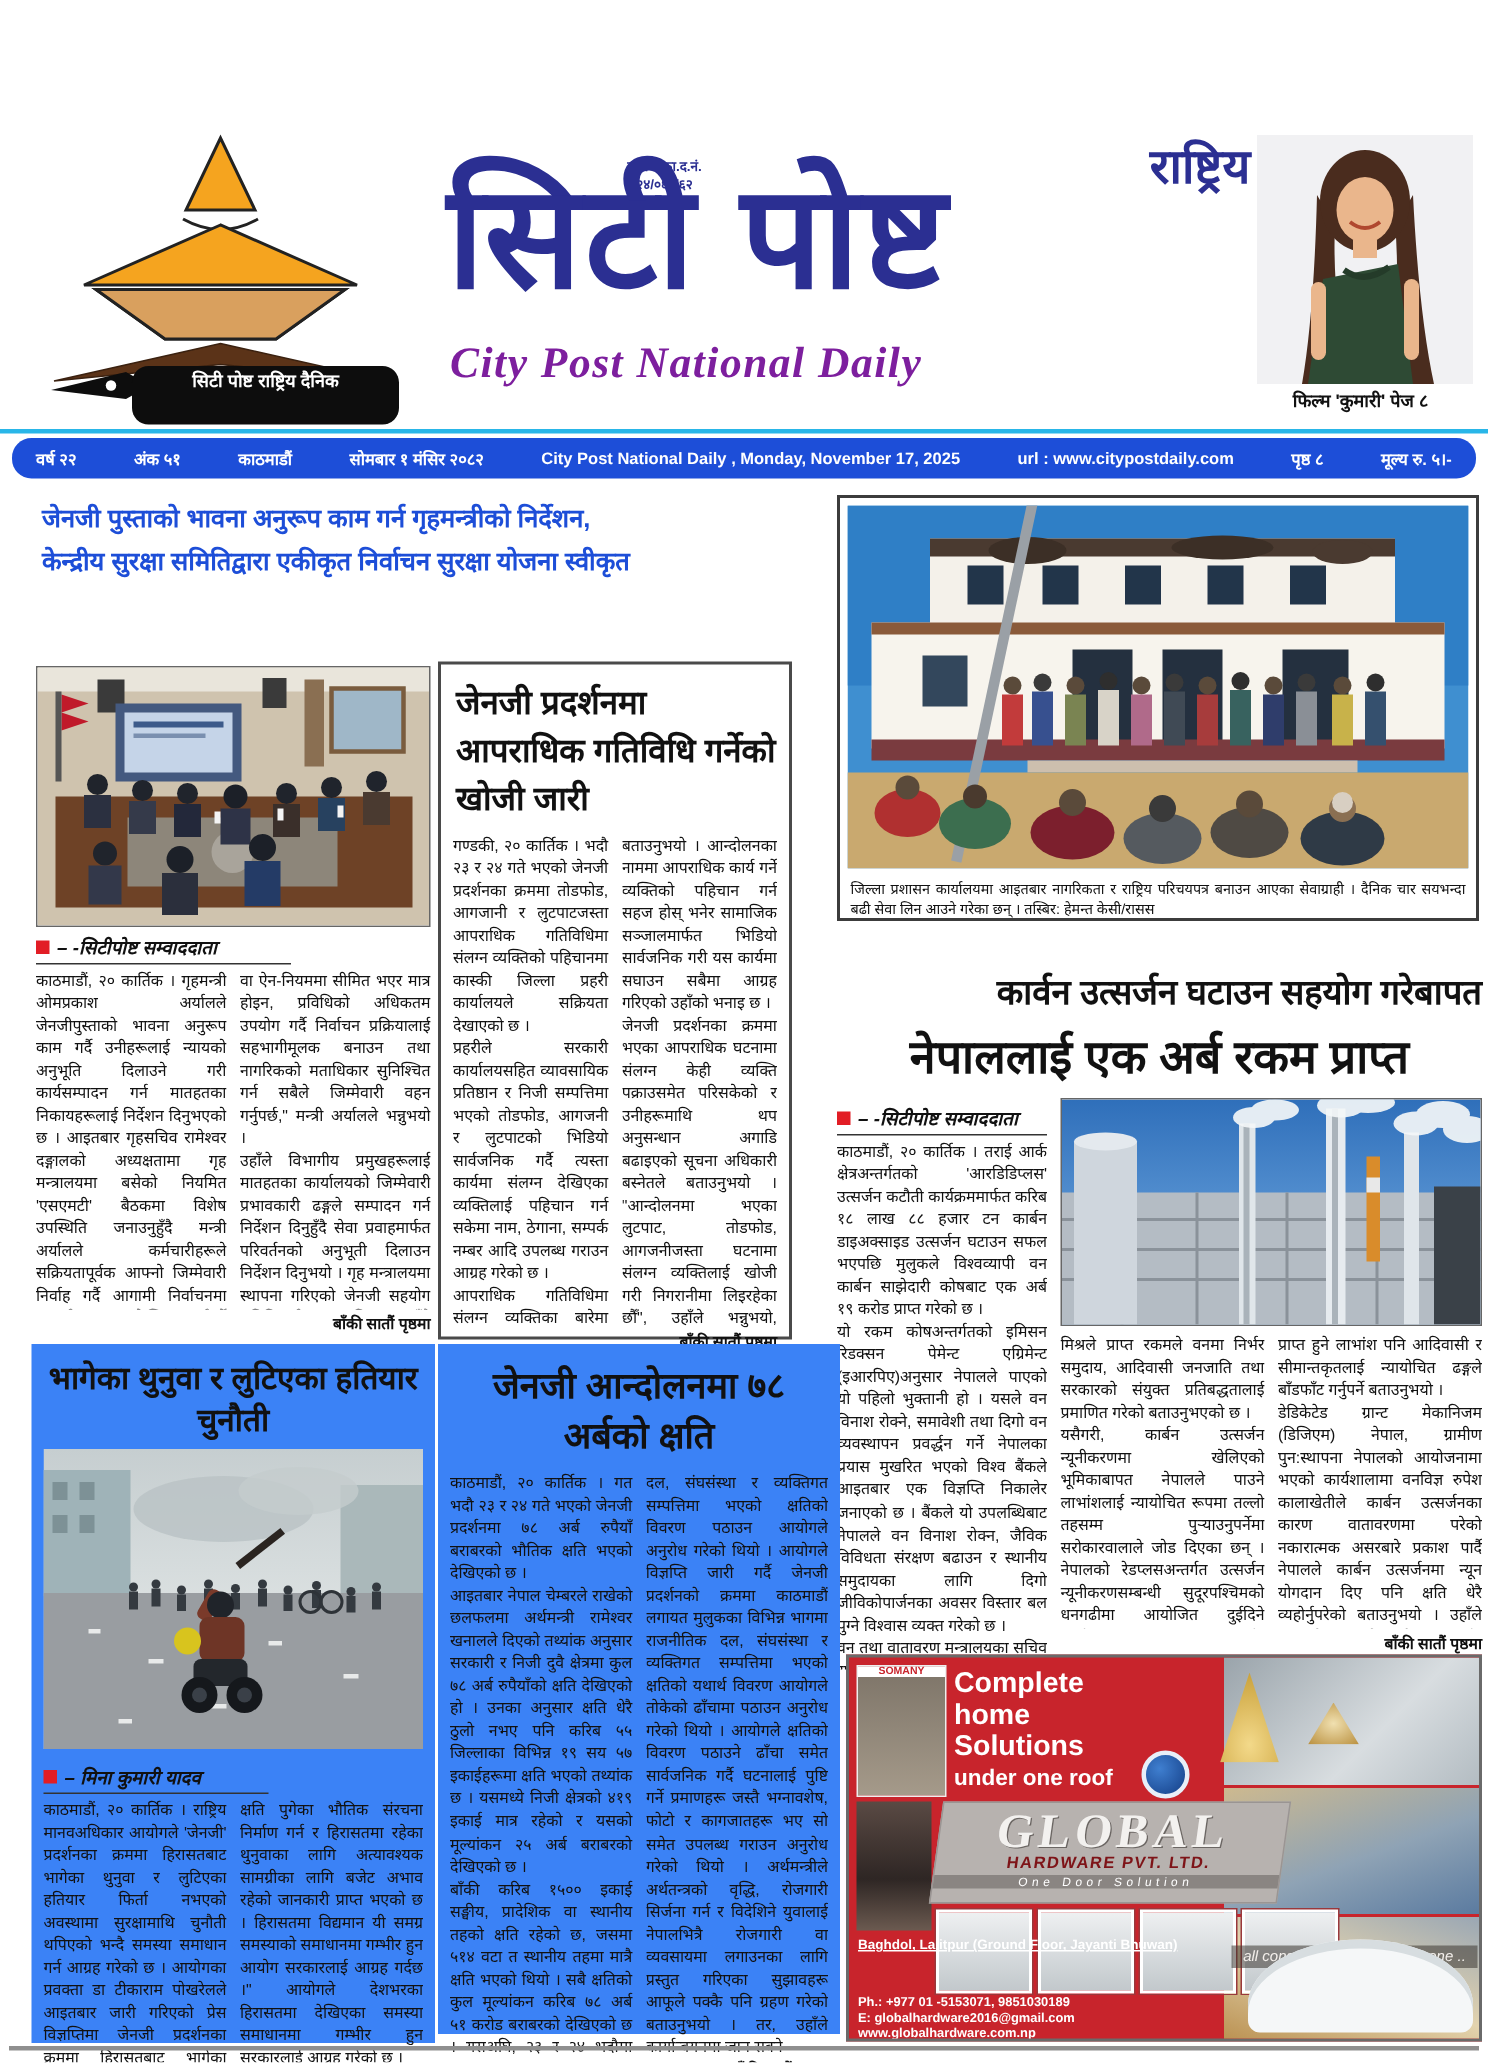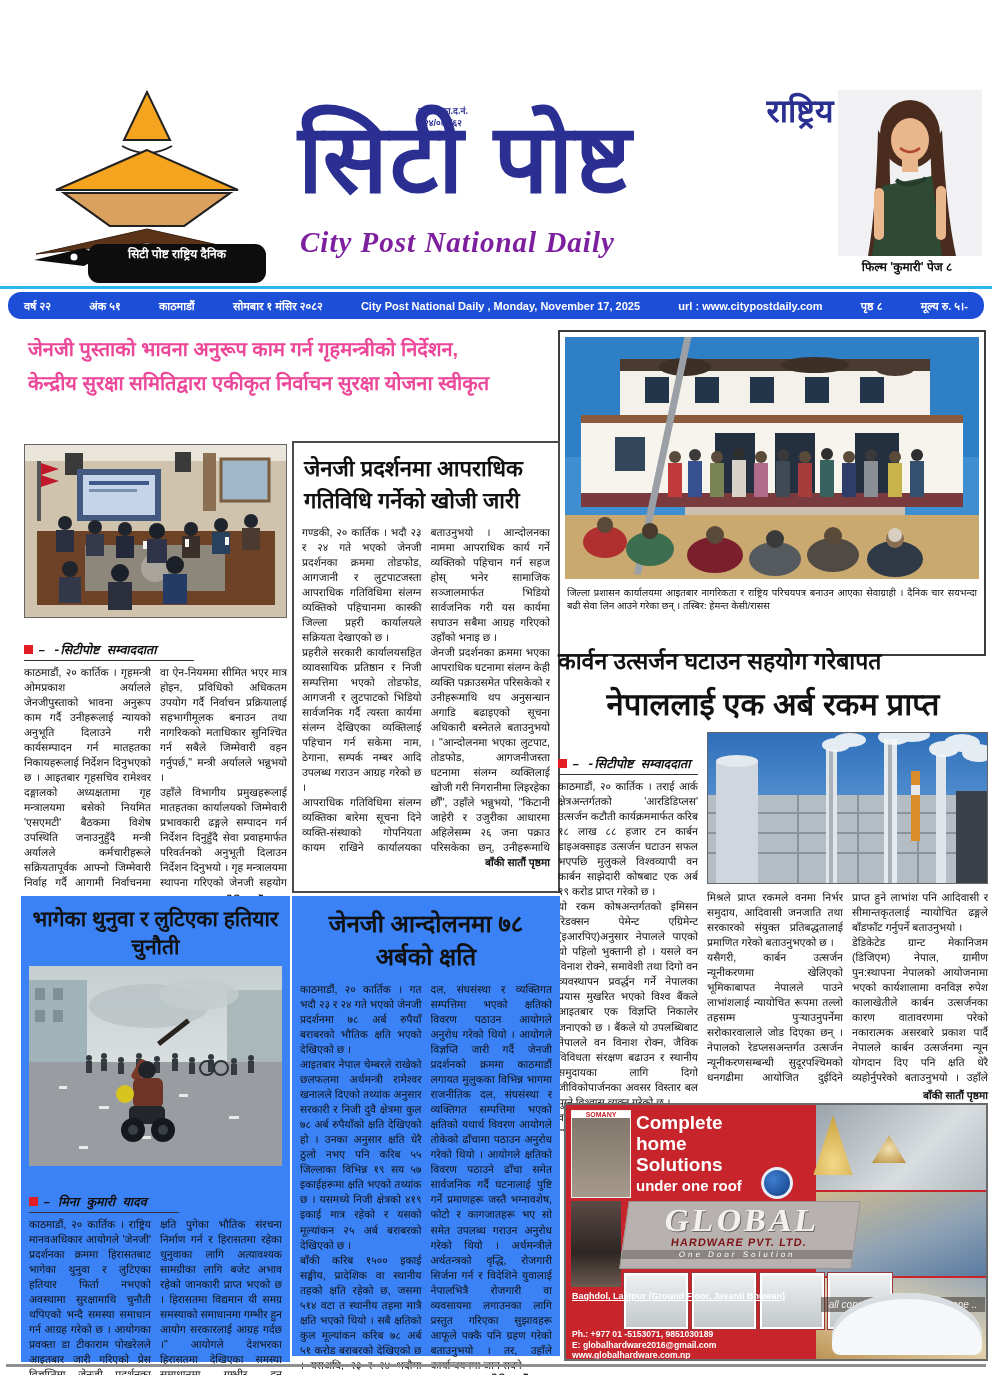--- a/index.html
+++ b/index.html
@@ -19,40 +19,40 @@
        border-radius:11px;color:#fff;font-size:12px;font-weight:700;text-align:center;line-height:21px;}
   .promo-caption{position:absolute;left:828px;top:258px;width:158px;font-size:12px;font-weight:700;
        text-align:center;}
   
   .cyan-line{position:absolute;left:0;top:286px;width:992px;height:3px;background:#29b6e8;}
   .datebar{position:absolute;left:8px;top:292px;width:976px;height:27px;background:#1d4ed8;
        border-radius:13px;display:flex;align-items:center;justify-content:space-between;
        padding:0 16px;box-sizing:border-box;color:#fff;font-size:11px;font-weight:700;white-space:nowrap;}
   .bottom-rule{position:absolute;left:6px;top:1364px;width:980px;height:3px;background:#8f8f8f;}
   
-  .lead-headline{position:absolute;left:28px;top:332px;width:528px;font-size:20px;font-weight:700;
-       line-height:1.7;color:#ec4899;}
+  .lead-headline{position:absolute;left:28px;top:332px;width:528px;font-size:17px;font-weight:700;
+       line-height:1.7;color:#1d4ed8;}
   .np-body{font-size:10.6px;line-height:1.42;text-align:justify;white-space:pre-line;color:#111;}
   .cols{display:flex;gap:9px;}
   .col{flex:1;overflow:hidden;}
   .byline{display:flex;align-items:center;gap:5px;border-bottom:1.5px solid #333;
-       padding-bottom:2px;margin:23px 0 4px;font-family:Liberation Mono, monospace;}
+       padding-bottom:2px;margin:5px 0 4px;}
   .byline .sq{width:9px;height:9px;background:#e21d25;flex:0 0 auto;}
   .byline .name{font-style:italic;font-weight:700;font-size:12.5px;}
   .continued{text-align:right;font-weight:700;font-size:10.5px;margin-top:2px;}
   
-  .dao-box{position:absolute;left:558px;top:330px;width:428px;height:326px;border:2px solid #3c3c3c;
+  .dao-box{position:absolute;left:558px;top:330px;width:428px;height:284px;border:2px solid #3c3c3c;
        box-sizing:border-box;background:#fff;padding:5px;}
   .dao-caption{font-size:9.6px;line-height:1.35;padding:4px 2px 0 2px;text-align:justify;white-space:pre-line;}
-  .crime-box{position:absolute;left:292px;top:441px;width:268px;height:452px;border:2px solid #4a4a4a;
+  .crime-box{position:absolute;left:292px;top:441px;width:236px;height:452px;border:2px solid #4a4a4a;
        box-sizing:border-box;padding:8px 8px 4px 8px;}
   .crime-headline{font-size:22px;font-weight:700;line-height:1.45;text-align:left;margin:2px 0 8px 2px;}
   .story-lead{position:absolute;left:24px;top:444px;width:263px;}
   .carbon{position:absolute;left:558px;top:644px;width:430px;}
-  .carbon .kicker{font-size:23px;font-weight:700;text-align:left;}
+  .carbon .kicker{font-size:23px;font-weight:700;text-align:right;}
   .carbon .headline{font-size:31px;font-weight:700;text-align:center;margin-top:6px;}
   .blue-box{background:#3b82f6;box-sizing:border-box;padding:6px 8px;}
   .weapons-box{position:absolute;left:21px;top:896px;width:269px;height:466px;}
   .weapons-headline{font-size:21px;font-weight:700;text-align:center;margin:2px 0 6px;}
   .damage-box{position:absolute;left:292px;top:896px;width:268px;height:460px;}
   .damage-headline{font-size:24px;font-weight:700;text-align:center;margin:4px 0 10px;}
   .photo-frame{border:1px solid #666;display:block;}
   
   .ad{position:absolute;left:564px;top:1103px;width:424px;height:258px;border:2px solid #6a6a6a;
       box-sizing:border-box;background:#c8242c;overflow:hidden;}

